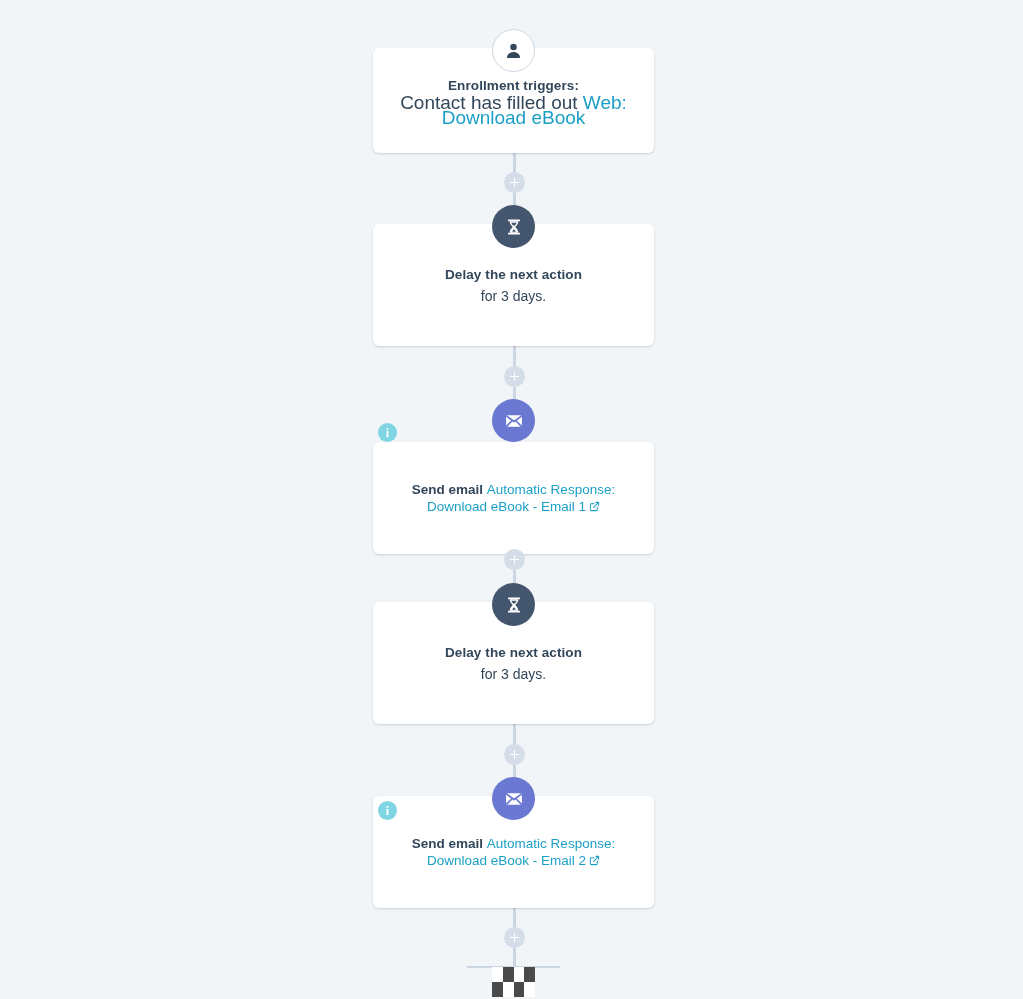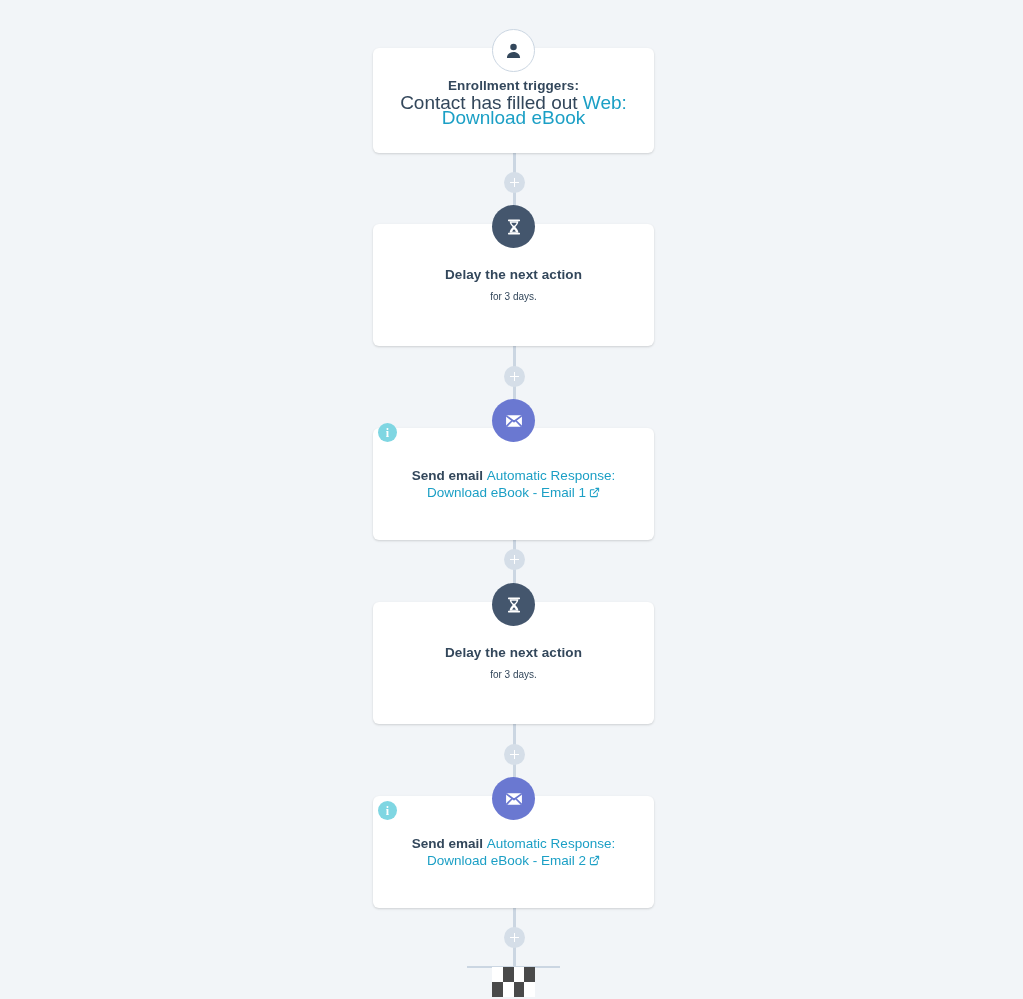--- a/index.html
+++ b/index.html
@@ -75,21 +75,21 @@
 
   .card-title {
     font-size: 13.5px;
     font-weight: bold;
     color: #33475b;
     line-height: 19px;
     letter-spacing: 0.1px;
   }
 
   .card-sub {
-    font-size: 10px;
+    font-size: 14px;
     font-weight: normal;
     color: #33475b;
     line-height: 19px;
     margin-top: 3px;
     text-align: center;
   }
 
   .link {
     color: #1b9fc5;
     text-decoration: none;
@@ -223,21 +223,21 @@
       <rect x="4" y="2" width="16" height="2.4" rx="0.6" fill="#ffffff"></rect>
       <rect x="4" y="19.6" width="16" height="2.4" rx="0.6" fill="#ffffff"></rect>
       <path d="M6.2 4.4h11.6c0 3.4-2.3 5.6-4.1 7.6 1.8 2 4.1 4.2 4.1 7.6H6.2c0-3.4 2.3-5.6 4.1-7.6-1.8-2-4.1-4.2-4.1-7.6z" fill="#ffffff"></path>
       <path d="M8.6 6.2h6.8c-.2 1.8-1.6 3-3.4 4.4-1.8-1.4-3.2-2.6-3.4-4.4z" fill="#44566d"></path>
       <path d="M9.6 18.2h4.8c-.4-1.4-1.4-2.4-2.4-3.2-1 .8-2 1.8-2.4 3.2z" fill="#44566d"></path>
     </svg>
   </div>
 
   <div class="plus-btn" style="top:366px;"></div>
 
-  <div class="card" style="top:428px; height:112px;">
+  <div class="card" style="top:442px; height:112px;">
     <div class="card-body">
       <div class="email-line">
         <span class="bold">Send email </span><a class="link">Automatic Response: Download eBook - Email 1</a><span class="ext-icon"><svg width="11" height="11" viewBox="0 0 24 24" fill="none" stroke="#1b9fc5" stroke-width="2.2" stroke-linecap="round" stroke-linejoin="round">
               <path d="M18 13v6a2 2 0 0 1-2 2H5a2 2 0 0 1-2-2V8a2 2 0 0 1 2-2h6"></path>
               <path d="M15 3h6v6"></path>
               <path d="M10 14 21 3"></path>
             </svg></span>
       </div>
     </div>
   </div>

